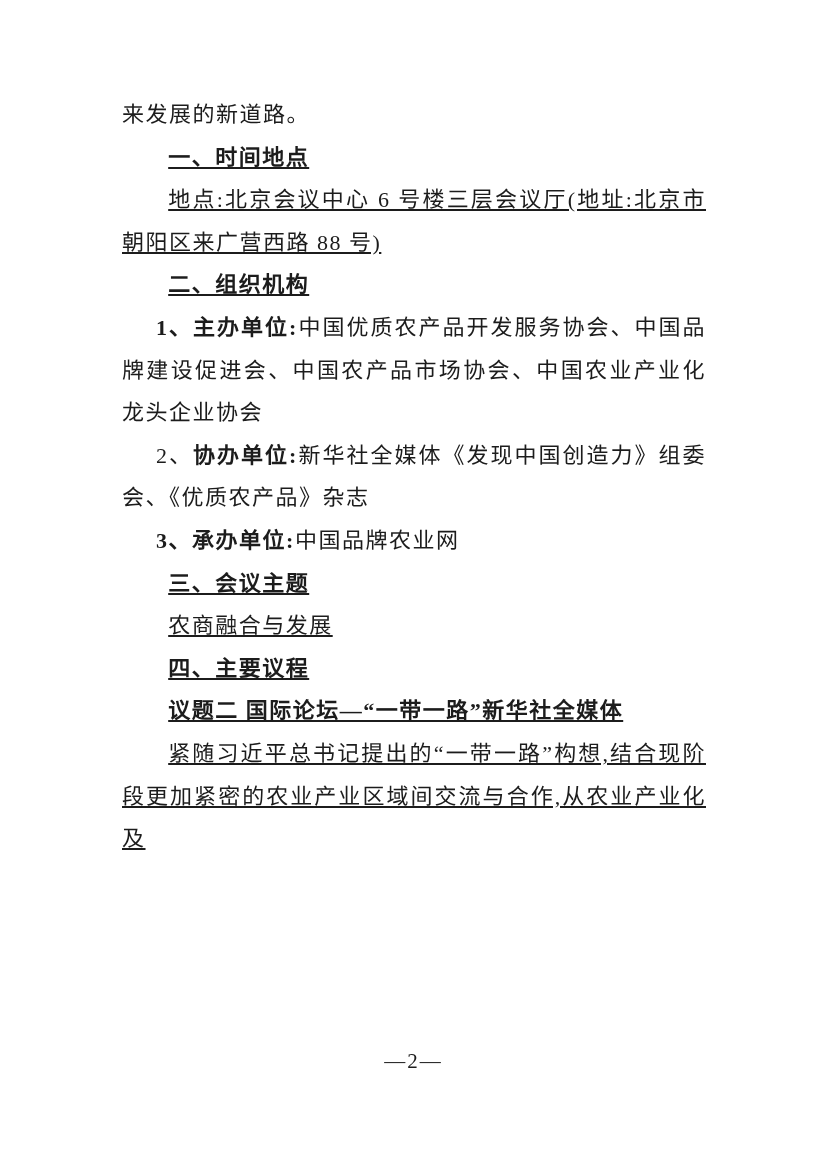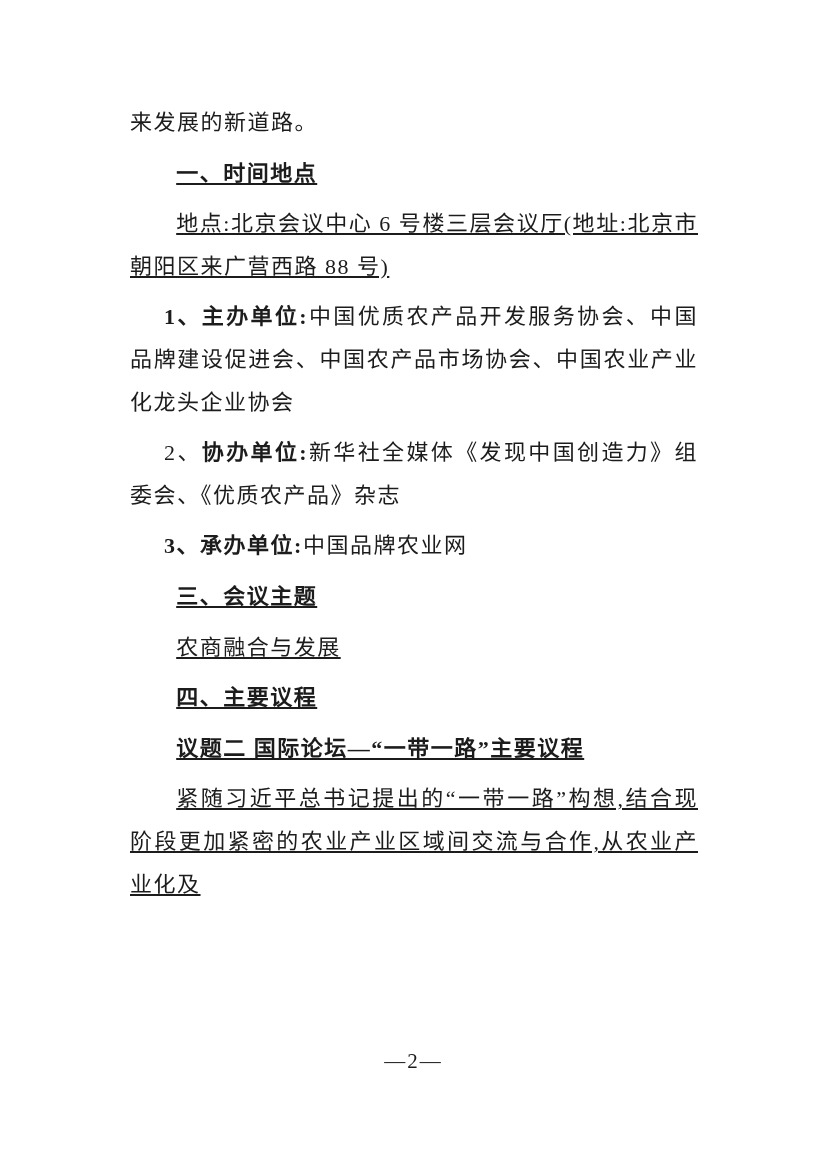--- a/index.html
+++ b/index.html
@@ -16,21 +16,21 @@
     font-family: "Liberation Serif", serif;
     overflow: hidden;
   }
   .content {
     position: absolute;
     left: 122px;
     top: 94px;
     width: 584px;
   }
   .content p {
-    margin: 8px;
+    margin: 0;
     font-size: 22px;
     line-height: 42.6px;
     letter-spacing: 1.5px;
     text-align: justify;
     text-justify: inter-ideograph;
   }
   
   .ind      { text-indent: 2.1em; text-decoration: underline; }
   .ind-num  { text-indent: 1.55em; }
   
@@ -62,35 +62,36 @@
 <div class="page">
   <div class="content">
 
     <p><span>来发展的新道路。</span></p>
 
     <p class="h-hei ind"><span>一、时间地点</span></p>
 
 
     <p class="ind"><span>地点:北京会议中心 6 号楼三层会议厅(地址:北京市朝阳区来广营西路 88 号)</span></p>
 
+    <p class="h-hei ind"><span>二、组织机构</span></p>
 
     <p class="ind-num"><span class="b">1、主办单位:</span><span>中国优质农产品开发服务协会、中国品牌建设促进会、中国农产品市场协会、中国农业产业化龙头企业协会</span></p>
 
     <p class="ind-num"><span>2、</span><span class="b">协办单位:</span><span>新华社全媒体《发现中国创造力》组委会、《优质农产品》杂志</span></p>
 
     <p class="ind-num"><span class="b">3、承办单位:</span><span>中国品牌农业网</span></p>
 
     <p class="h-hei ind"><span>三、会议主题</span></p>
 
     <p class="ind"><span>农商融合与发展</span></p>
 
     <p class="h-hei ind"><span>四、主要议程</span></p>
 
 
 
-    <p class="h-kai ind"><span>议题二 国际论坛—“一带一路”主要议程</span></p>
+    <p class="h-kai ind"><span>议题二 国际论坛—“一带一路”新华社全媒体</span></p>
 
     <p class="ind"><span>紧随习近平总书记提出的“一带一路”构想,结合现阶段更加紧密的农业产业区域间交流与合作,从农业产业化及</span></p>
 
   </div>
 
   <div class="footer">—2—</div>
 </div>
 
 </body></html>

